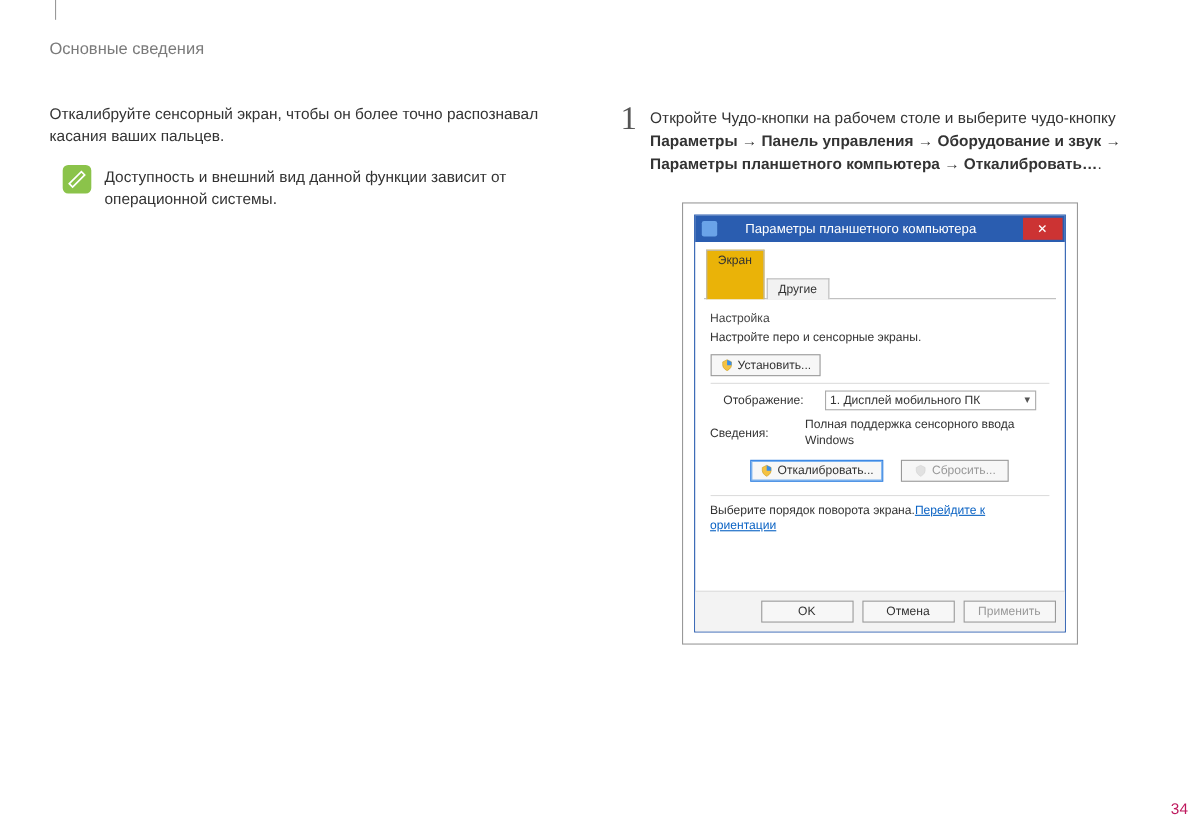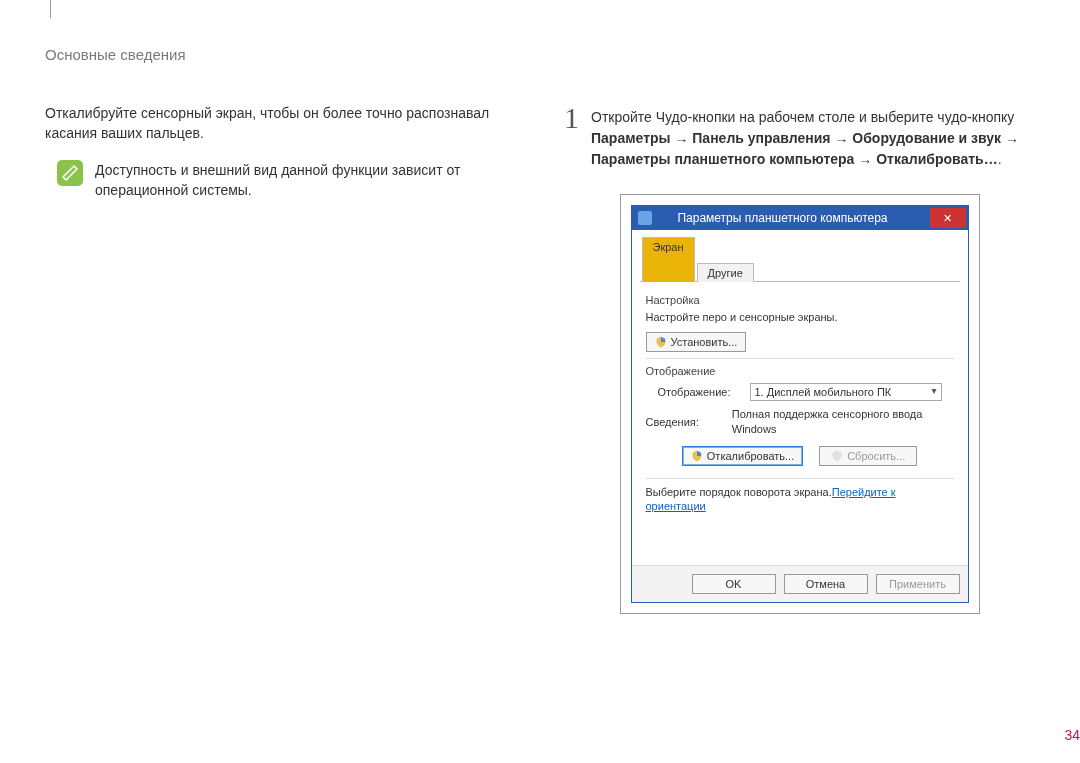--- a/index.html
+++ b/index.html
@@ -6,21 +6,21 @@
     margin: 0;
     padding: 0;
     font-family: Arial, "Helvetica Neue", sans-serif;
     background: #fff;
     color: #333;
     width: 1080px;
     height: 763px;
     position: relative;
   }
   .page {
-    padding: 40px 45px 0 45px;
+    padding: 30px 45px 0 45px;
     box-sizing: border-box;
     width: 100%;
     height: 100%;
     position: relative;
   }
   .top-tab-mark {
     position: absolute;
     top: 0;
     left: 50px;
     width: 1px;
@@ -353,21 +353,20 @@
                   <span class="shield-icon">
                     <svg width="12" height="12" viewBox="0 0 12 12">
                       <path d="M6 1 L10 3 V6 C10 9 6 11 6 11 C6 11 2 9 2 6 V3 Z" fill="#f5c242" stroke="#c79a1a" stroke-width="0.5"></path>
                       <path d="M6 1 L10 3 V6 L6 6 Z" fill="#3a8ee6"></path>
                     </svg>
                   </span>
                   <span>Установить...</span>
                 </div>
               </div>
               <hr class="divider-line">
-              <div class="group-label">Отображение</div>
               <div class="display-row">
                 <div class="display-label">Отображение:</div>
                 <div class="win-select">1. Дисплей мобильного ПК</div>
               </div>
               <div class="info-row">
                 <div class="display-label">Сведения:</div>
                 <div class="config-text">Полная поддержка сенсорного ввода Windows</div>
               </div>
               <div class="button-row-center">
                 <div class="win-button highlight">

